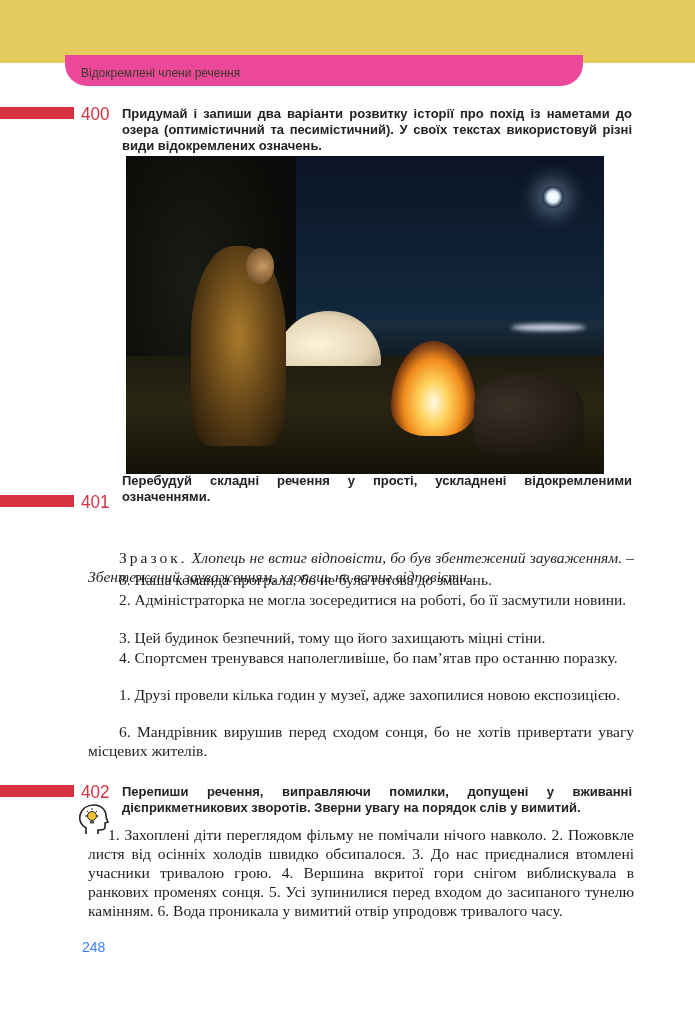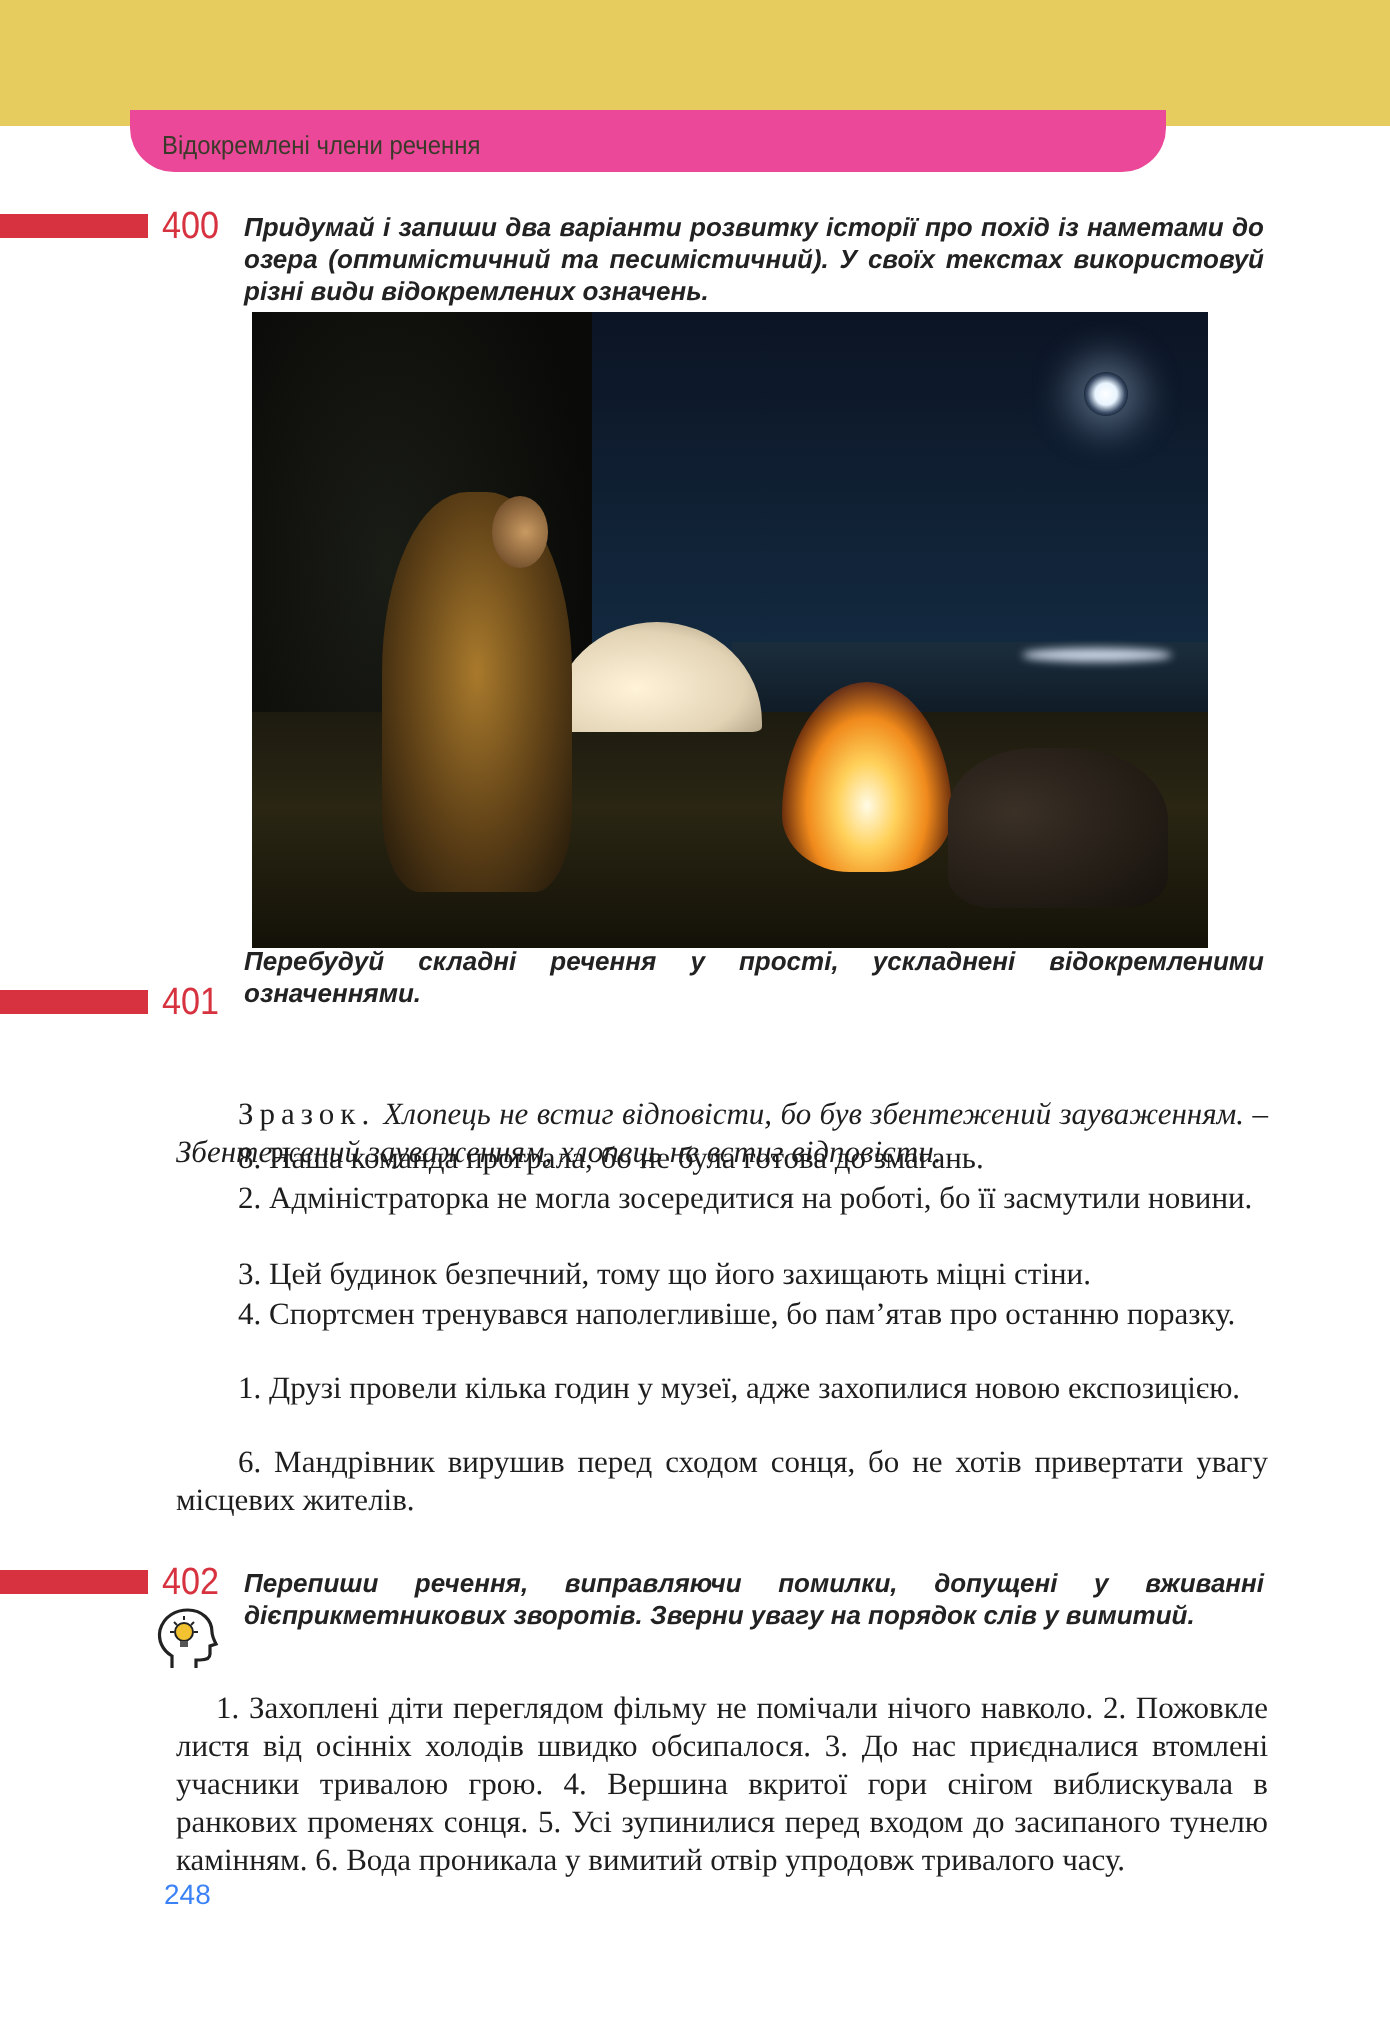--- a/index.html
+++ b/index.html
@@ -25,21 +25,21 @@
     position: absolute; left: 0; width: 74px; height: 12px; background: #d7323f;
   }
   .num {
     position: absolute; left: 81px;
     font-family: "Liberation Sans", sans-serif; font-size: 19px; color: #d7323f;
     transform: scaleX(0.9); transform-origin: left;
   }
   .task {
     position: absolute; left: 122px; width: 510px;
     font-family: "Liberation Sans", sans-serif; font-weight: bold; font-size: 13px;
-    line-height: 16px; text-align: justify; color: #222; font-style: italic;
+    line-height: 16px; text-align: justify; color: #222;
   }
   .photo {
     position: absolute; left: 126px; top: 156px; width: 478px; height: 318px;
     overflow: hidden; background: #0c1626;
   }
   .sky { position: absolute; inset: 0;
     background: linear-gradient(180deg, #0b1424 0%, #132a40 55%, #1d3347 70%, #0f1820 100%); }
   .moon { position: absolute; left: 416px; top: 30px; width: 22px; height: 22px; border-radius: 50%;
     background: radial-gradient(circle, #ffffff 0%, #e8f4ff 35%, rgba(180,210,255,0.3) 60%, rgba(0,0,0,0) 75%);
     box-shadow: 0 0 18px 8px rgba(200,225,255,0.35); }
@@ -69,21 +69,21 @@
     font-size: 15.5px; line-height: 19px; text-align: justify; text-indent: 31px; margin-top: 20px;
   }
   .spaced { letter-spacing: 3px; }
   .sample i { font-style: italic; }
   .item {
     position: absolute; left: 88px; width: 546px;
     font-size: 15.5px; line-height: 19px; text-align: justify; text-indent: 31px;
   }
   .para402 {
     position: absolute; left: 88px; top: 825px; width: 546px;
-    font-size: 15.5px; line-height: 19px; text-align: justify; text-indent: 20px; margin-top: 20px;
+    font-size: 15.5px; line-height: 19px; text-align: justify; text-indent: 20px;
   }
   .idea-icon { position: absolute; left: 76px; top: 803px; width: 34px; height: 34px; }
   .page-num {
     position: absolute; left: 82px; top: 939px;
     font-family: "Liberation Sans", sans-serif; font-size: 14px; color: #3b82f6;
   }
 </style>
 </head>
 <body>
 

